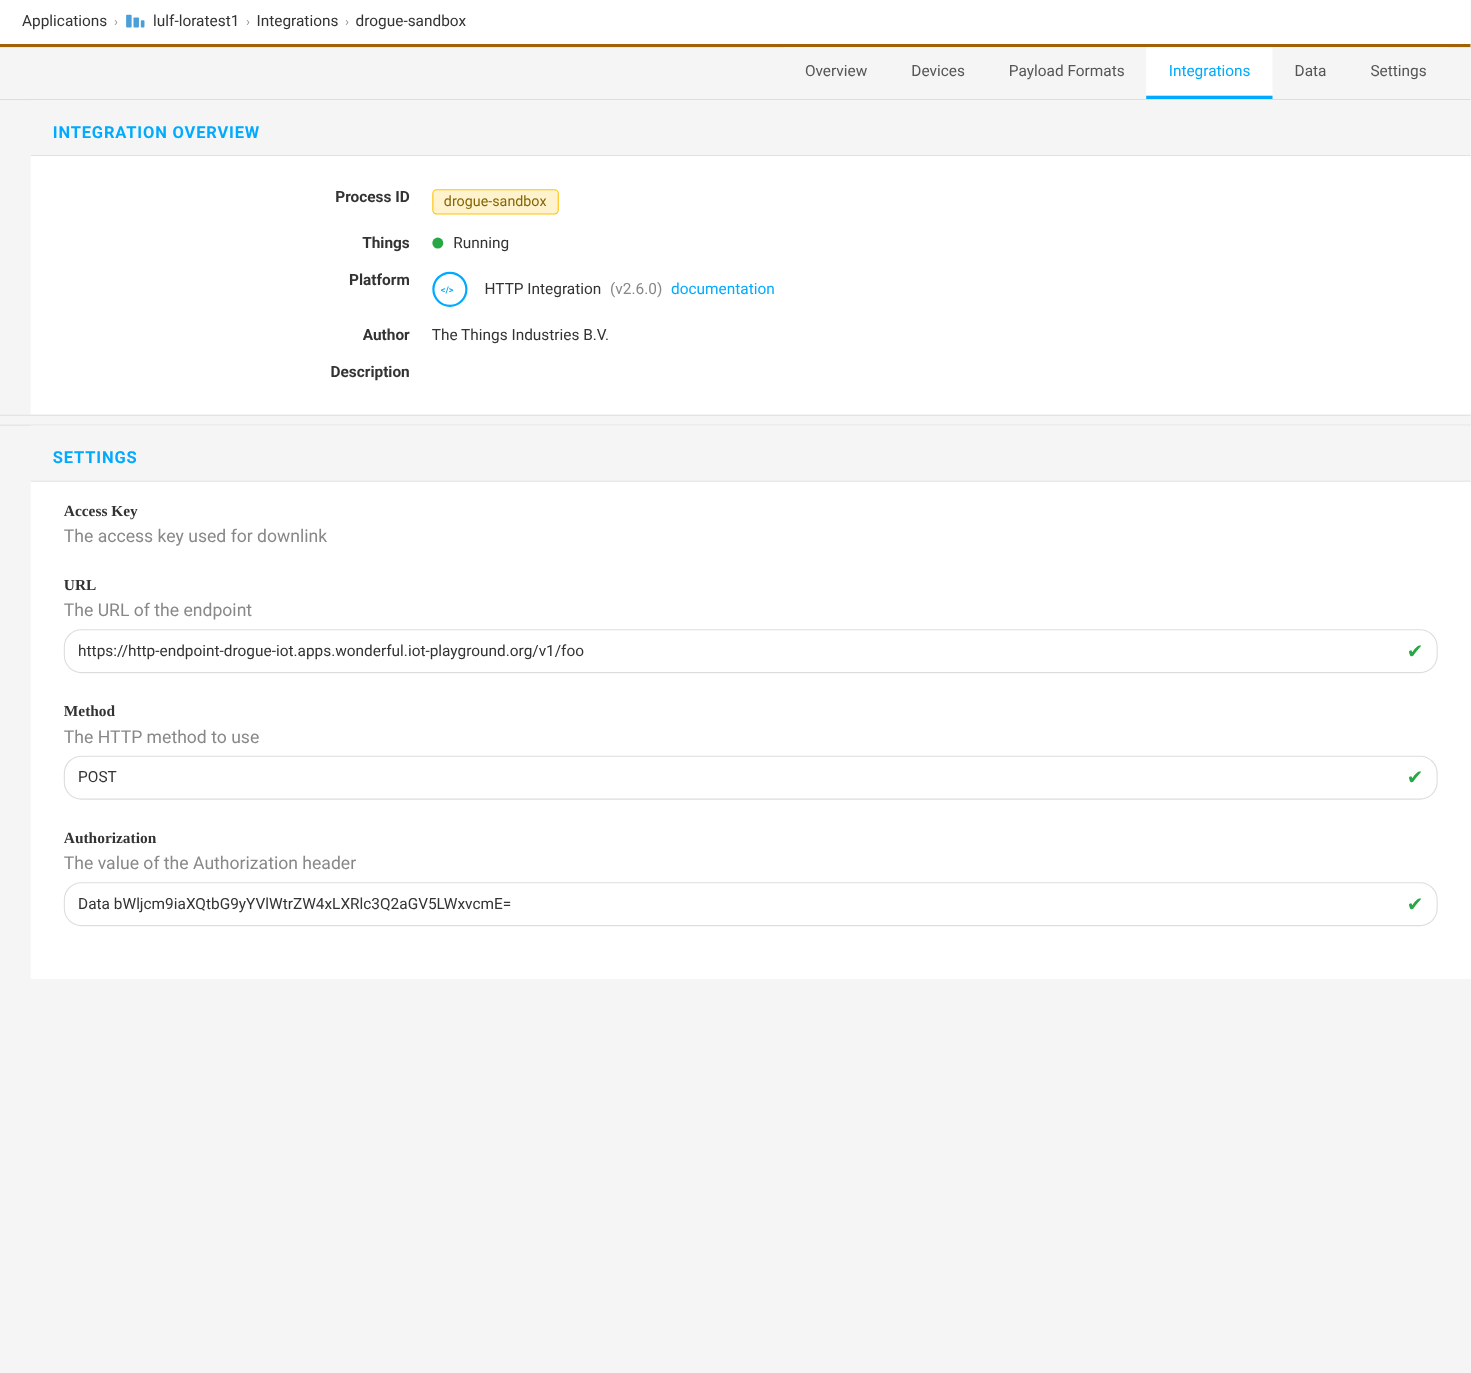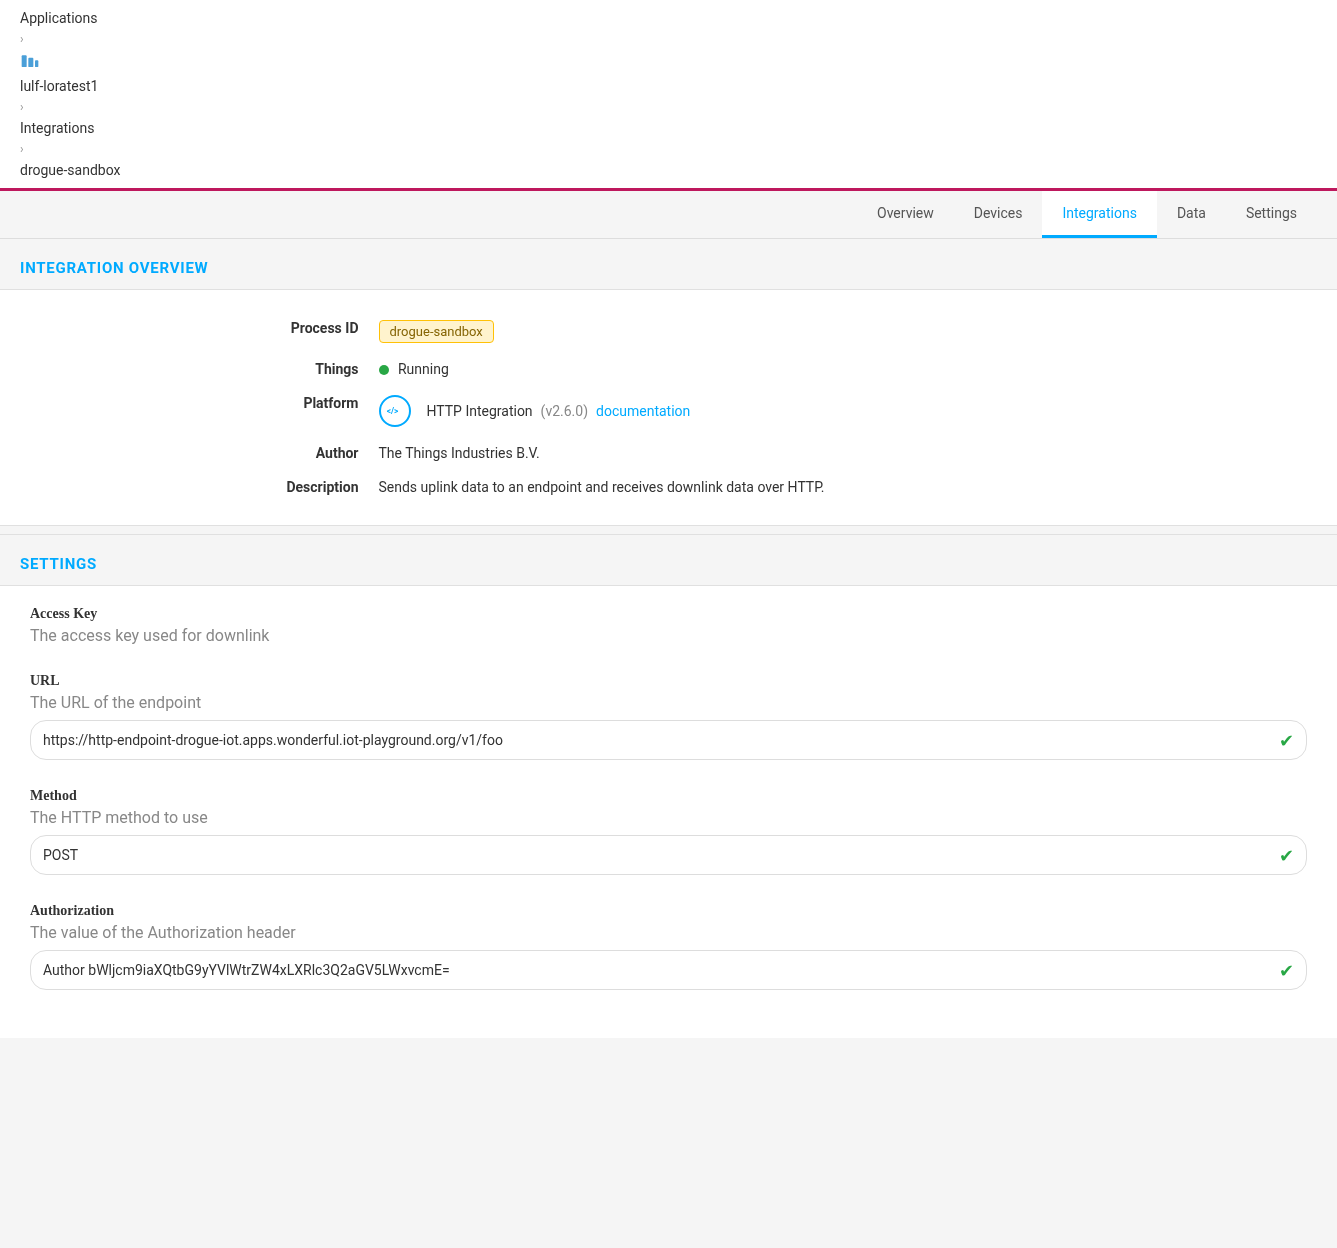--- a/index.html
+++ b/index.html
@@ -1,25 +1,25 @@
 <!DOCTYPE html>
 <html><head>
   <meta charset="utf-8">
   <style>
     * { box-sizing: border-box; margin: 0; padding: 0; }
     body { font-family: -apple-system, BlinkMacSystemFont, 'Segoe UI', Roboto, sans-serif; background: #f5f5f5; color: #333; font-size: 14px; }
 
     
     .top-bar {
       background: #fff;
-      border-bottom: 3px solid #be185d;
+      border-bottom: 3px solid #a16207;
       padding: 10px 20px;
       display: flex;
+      align-items: center;
       gap: 6px;
-      flex-direction: column;
     }
     .top-bar a, .breadcrumb-item {
       color: #333;
       text-decoration: none;
       font-size: 14px;
     }
     .breadcrumb-sep {
       color: #999;
       font-size: 12px;
     }
@@ -42,21 +42,21 @@
       border-left: none; border-right: none; border-top: none;
       text-decoration: none;
     }
     .nav-tab.active {
       color: #00aaff;
       border-bottom: 3px solid #00aaff;
       background: #fff;
     }
 
     
-    .content { background: #fff; }
+    .content { background: #fff; margin-left: 28px; }
 
     .section-header {
       padding: 20px 20px 12px 20px;
       background: #f5f5f5;
       border-bottom: 1px solid #e0e0e0;
     }
     .section-title {
       font-size: 15px;
       font-weight: 700;
       color: #00aaff;
@@ -227,20 +227,21 @@
   <a href="#">lulf-loratest1</a>
   <span class="breadcrumb-sep">›</span>
   <a href="#">Integrations</a>
   <span class="breadcrumb-sep">›</span>
   <span>drogue-sandbox</span>
 </div>
 
 <div class="nav-tabs">
   <a class="nav-tab">Overview</a>
   <a class="nav-tab">Devices</a>
+  <a class="nav-tab">Payload Formats</a>
   <a class="nav-tab active">Integrations</a>
   <a class="nav-tab">Data</a>
   <a class="nav-tab">Settings</a>
 </div>
 
 <div class="content">
   <div class="section-header">
     <span class="section-title">INTEGRATION OVERVIEW</span>
   </div>
 
@@ -267,21 +268,20 @@
         </span>
         <span>HTTP Integration</span>
         <span style="color:#888;">(v2.6.0)</span>
         <a href="#" class="doc-link">documentation</a>
       </div>
 
       <div class="info-label">Author</div>
       <div class="info-value">The Things Industries B.V.</div>
 
       <div class="info-label">Description</div>
-      <div class="info-value">Sends uplink data to an endpoint and receives downlink data over HTTP.</div>
     </div>
   </div>
 </div>
 
 <div class="separator"></div>
 
 <div class="content">
   <div class="section-header">
     <span class="section-title">SETTINGS</span>
   </div>
@@ -308,19 +308,19 @@
       <div class="field-input">
         <span class="field-input-text">POST</span>
         <span class="check-icon">✔</span>
       </div>
     </div>
 
     <div class="field-group">
       <div class="field-label">Authorization</div>
       <div class="field-desc">The value of the Authorization header</div>
       <div class="field-input">
-        <span class="field-input-text">Author bWljcm9iaXQtbG9yYVlWtrZW4xLXRlc3Q2aGV5LWxvcmE=</span>
+        <span class="field-input-text">Data bWljcm9iaXQtbG9yYVlWtrZW4xLXRlc3Q2aGV5LWxvcmE=</span>
         <span class="check-icon">✔</span>
       </div>
     </div>
 
   </div>
 </div>
 
 </body></html>

